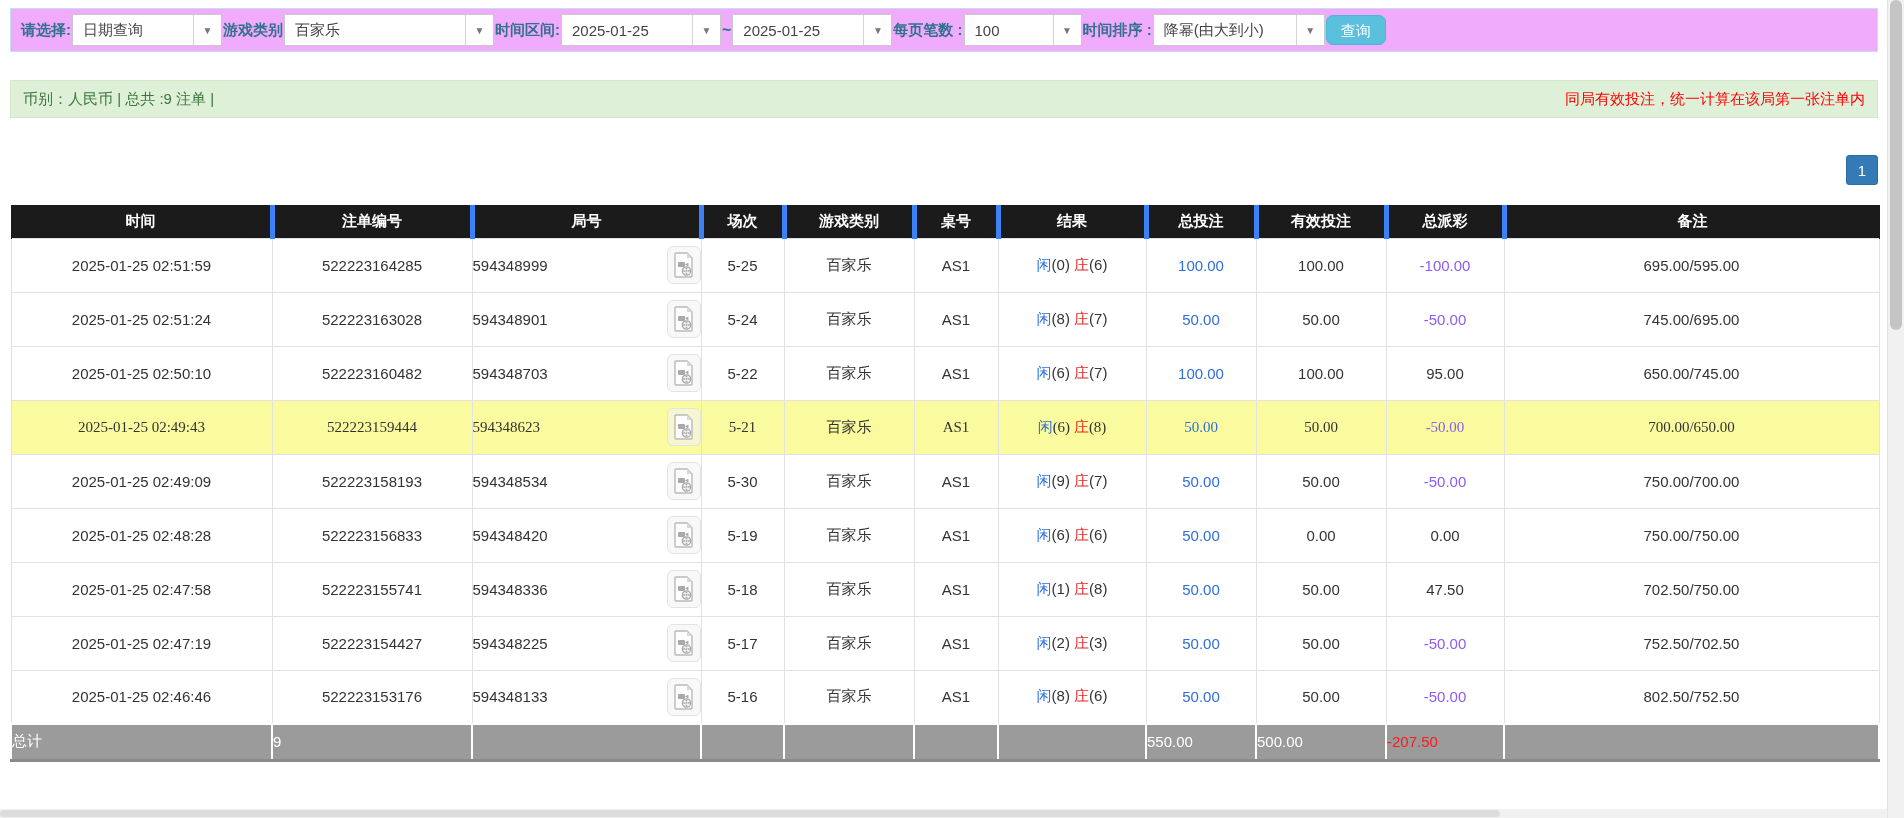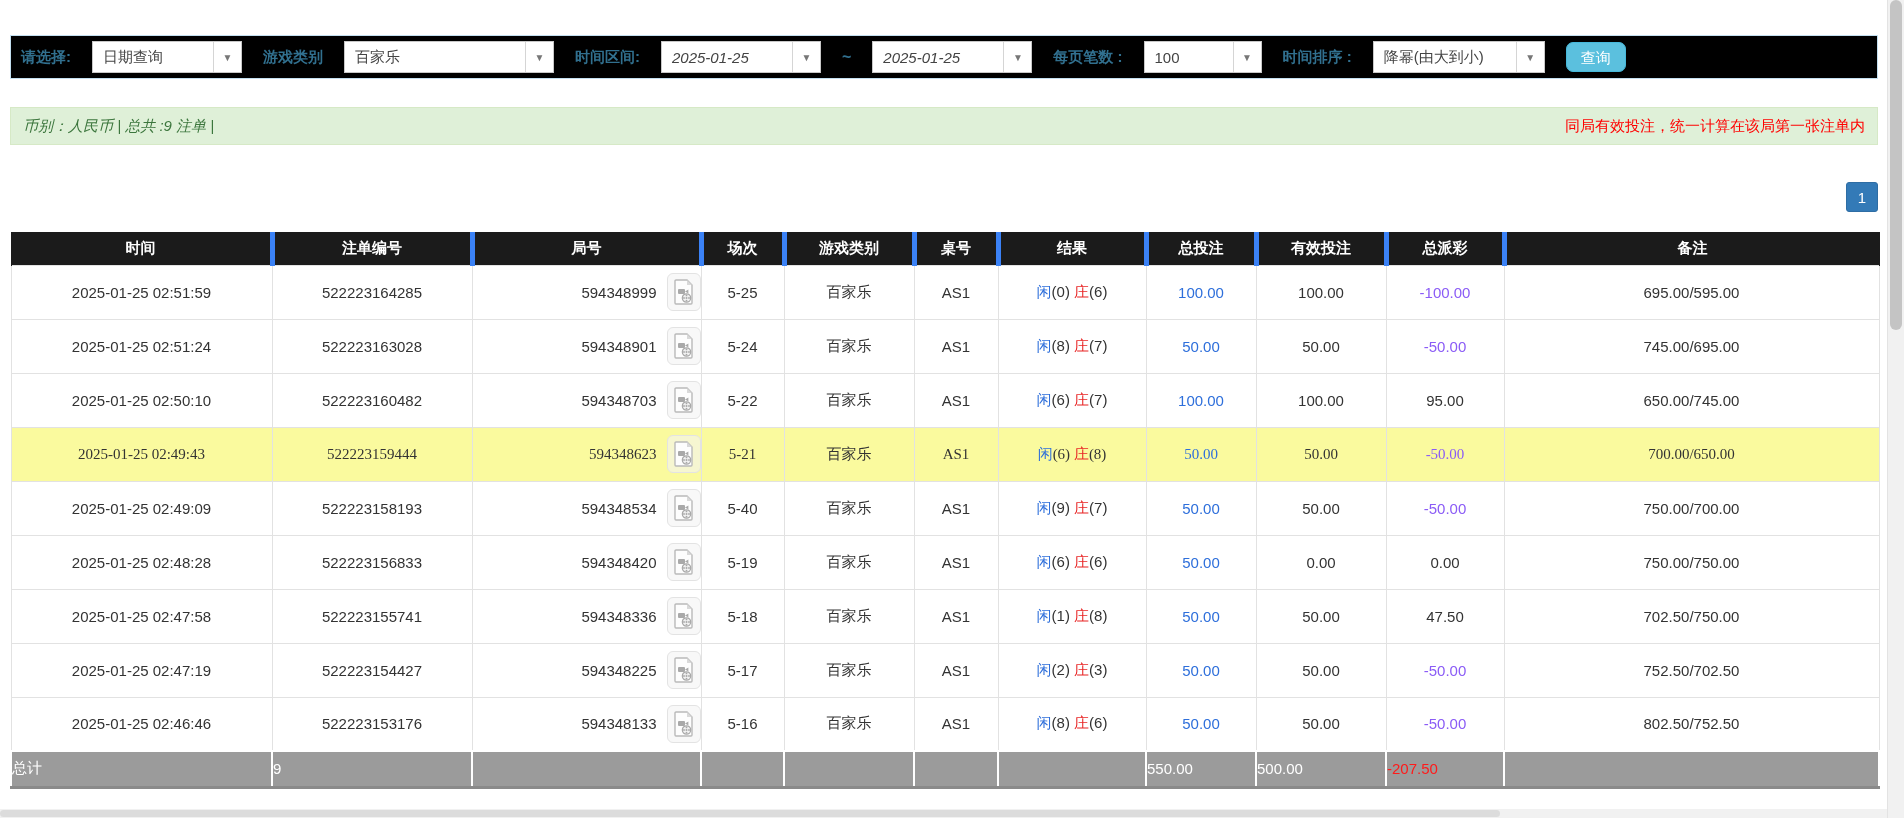--- a/index.html
+++ b/index.html
@@ -3,48 +3,48 @@
 <meta charset="utf-8">
 <style>
   * { box-sizing: border-box; margin: 0; padding: 0; }
   html,body { width: 1904px; height: 818px; background:#fff; overflow:hidden; }
   body { font-family: "Liberation Sans", "DejaVu Sans", sans-serif; color:#333; position:relative; }
 
   .page { padding: 8px 10px 0 10px; width: 1888px; }
 
   
   .filter-bar {
-    background:#000000; border:1px solid #c3dff0; height:44px;
-    display:flex; align-items:center; gap:21px; padding:0 10px; width:1868px;margin-top:27px;
+    background:#f0abfc; border:1px solid #c3dff0; height:44px;
+    display:flex; align-items:center; gap:1px; padding:0 10px; width:1868px;
   }
   .f-label { font-weight:bold; color:#31708f; font-size:15px; white-space:nowrap; }
   .sel {
     background:#fff; border:1px solid #c8c8c8; height:32px; display:flex;
     align-items:center; font-size:15px; color:#444; cursor:pointer;
   }
   .sel .sel-text { flex:1; padding:0 10px; white-space:nowrap; overflow:hidden; }
   .sel .sel-arrow {
     width:28px; align-self:stretch; border-left:1px solid #d5d5d5;
     display:flex; align-items:center; justify-content:center; color:#777; font-size:10px;
     background:#fff;
   }
-  .w-qtype { width:150px; } .w-game { width:210px; } .w-date { width:160px;font-style:italic; }
+  .w-qtype { width:150px; } .w-game { width:210px; } .w-date { width:160px; }
   .w-pp { width:118px; } .w-sort { width:172px; }
   .tilde { color:#31708f; font-weight:bold; }
   .btn-query {
     background:#5bc0de; border:1px solid #46b8da; color:#fff; font-size:15px;
     padding:6px 14px; border-radius:7px; cursor:pointer; line-height:1;height:30px;
   }
 
   
   .info-bar {
     margin-top:28px; background:#dff0d8; border:1px solid #d6e9c6; height:38px;
     display:flex; align-items:center; justify-content:space-between; padding:0 12px; width:1868px;
   }
-  .info-left { color:#3c763d; font-size:15px;font-style:italic; }
+  .info-left { color:#3c763d; font-size:15px; }
   .info-right { color:#ff0000; font-size:15px; }
 
   
   .pager-row { margin-top:37px; display:flex; justify-content:flex-end; width:1868px; }
   .page-btn {
     background:#337ab7; border:1px solid #2e6da4; color:#fff; min-width:32px; height:30px;
     border-radius:3px; font-size:15px; cursor:pointer;
   }
 
   
@@ -53,21 +53,21 @@
     background:#1b1b1b; color:#fff; font-size:15px; font-weight:bold; height:33px;
     border-left:5px solid #3b82f6; border-right:1px solid #fff; text-align:center;
   }
   thead th:first-child { border-left:1px solid #1b1b1b; }
   thead th:last-child  { border-right:1px solid #1b1b1b; }
   tbody td {
     background:#fff; border:1px solid #e2e2e2; height:54px; text-align:center;
     font-size:15px; color:#333; overflow:hidden; white-space:nowrap;
   }
   tr.highlight td { background:#fafa9e;font-family:Liberation Serif, serif; }
-  .c-round-wrap { display:flex; align-items:center; justify-content:flex-end; gap:10px; }
+  .c-round-wrap { display:flex; align-items:center; justify-content:space-between; gap:10px; }
   .video-btn {
     width:34px; height:38px; border:1px solid #e3e3e3; border-radius:6px;
     background:rgba(243,243,243,.6); cursor:pointer; display:flex; align-items:center; justify-content:center;
     padding:0;
   }
   .blue { color:#2e6fdb; }
   .xian { color:#2e6fdb; }
   .zhuang { color:#e82626; }
   .c-payout.neg { color:#8b5cf6; }
 
@@ -323,21 +323,21 @@
             <circle cx="12.5" cy="19" r="4.2" fill="#f2f2f2" stroke="#a9a9a9" stroke-width="1.2"></circle>
             <circle cx="12.5" cy="19" r="1" fill="#a9a9a9"></circle>
             <circle cx="12.5" cy="16.4" r="0.9" fill="#a9a9a9"></circle>
             <circle cx="12.5" cy="21.6" r="0.9" fill="#a9a9a9"></circle>
             <circle cx="10" cy="19" r="0.9" fill="#a9a9a9"></circle>
             <circle cx="15" cy="19" r="0.9" fill="#a9a9a9"></circle>
           </svg>
         </button>
       </span>
     </td>
-    <td>5-40</td>
+    <td>5-30</td>
     <td>百家乐</td>
     <td>AS1</td>
     <td>
       <span class="xian">闲</span><span>(9)</span>
       <span class="zhuang">庄</span><span>(7)</span>
     </td>
     <td class="blue">50.00</td>
     <td>50.00</td>
     <td class="c-payout neg">-50.00</td>
     <td>750.00/700.00</td>

